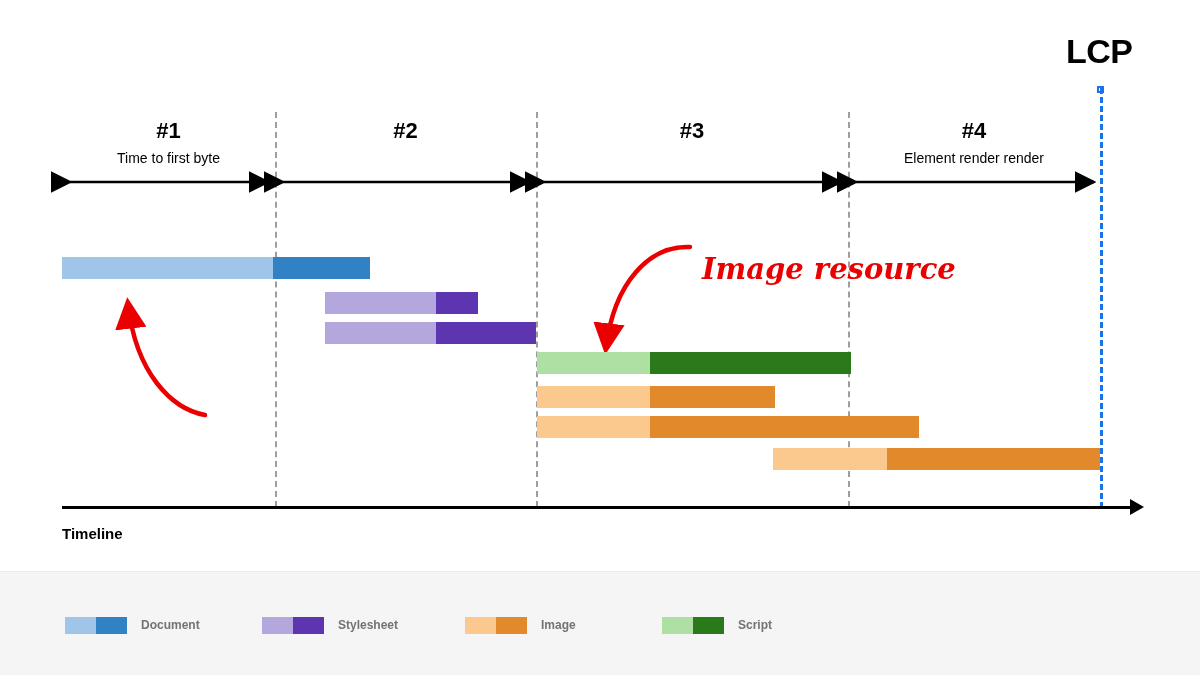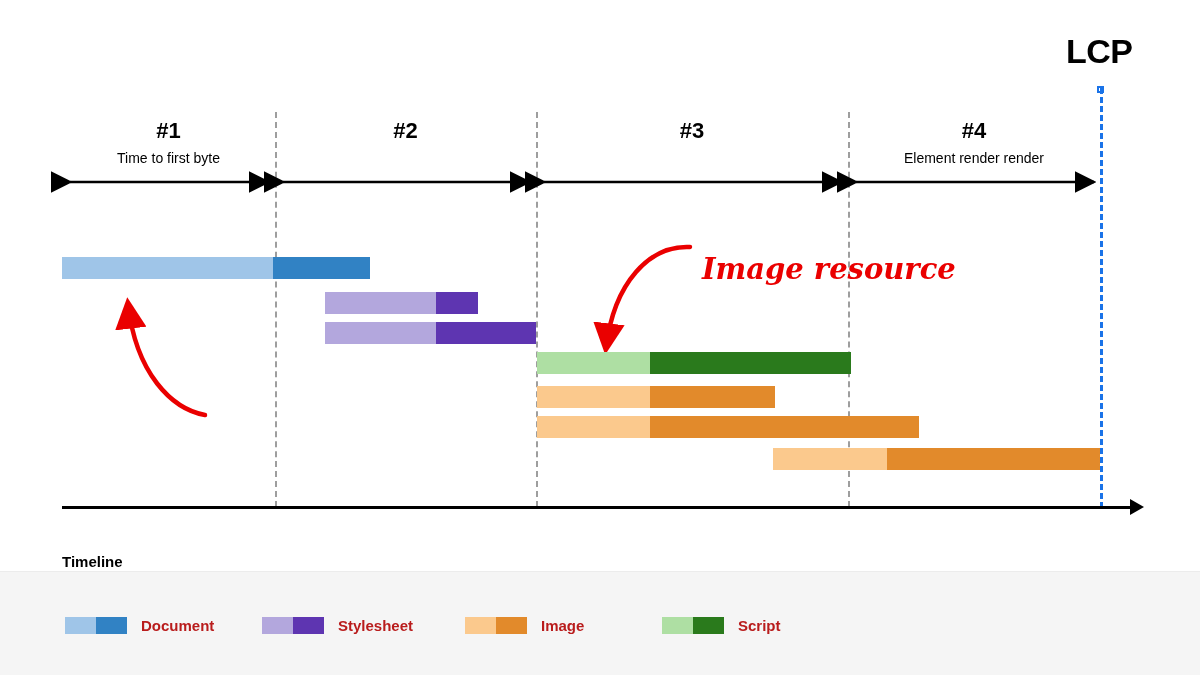--- a/index.html
+++ b/index.html
@@ -104,21 +104,20 @@
     border-bottom: 8px solid transparent;
     border-left: 14px solid #000000;
   }
   .axis-label {
     position: absolute;
     left: 62px;
     top: 525px;
     font-size: 15px;
     font-weight: bold;
     color: #000000;
-    margin-top: 28px;
   }
   
   .annot-text {
     position: absolute;
     font-family: "DejaVu Serif", serif;
     font-style: italic;
     font-weight: bold;
     color: #ea0000;
     white-space: nowrap;
   }
@@ -143,23 +142,23 @@
     display: flex;
     width: 62px;
     height: 17px;
   }
   .legend-swatch span {
     width: 50%;
     height: 100%;
     display: block;
   }
   .legend-label {
-    font-size: 15px;
-    font-weight: bold;
-    color: #b91c1c;
+    font-size: 12px;
+    font-weight: bold;
+    color: #737373;
     margin-left: 14px;
     white-space: nowrap;
   }
   svg.overlay {
     position: absolute;
     left: 0; top: 0;
     width: 1200px;
     height: 570px;
     pointer-events: none;
   }

